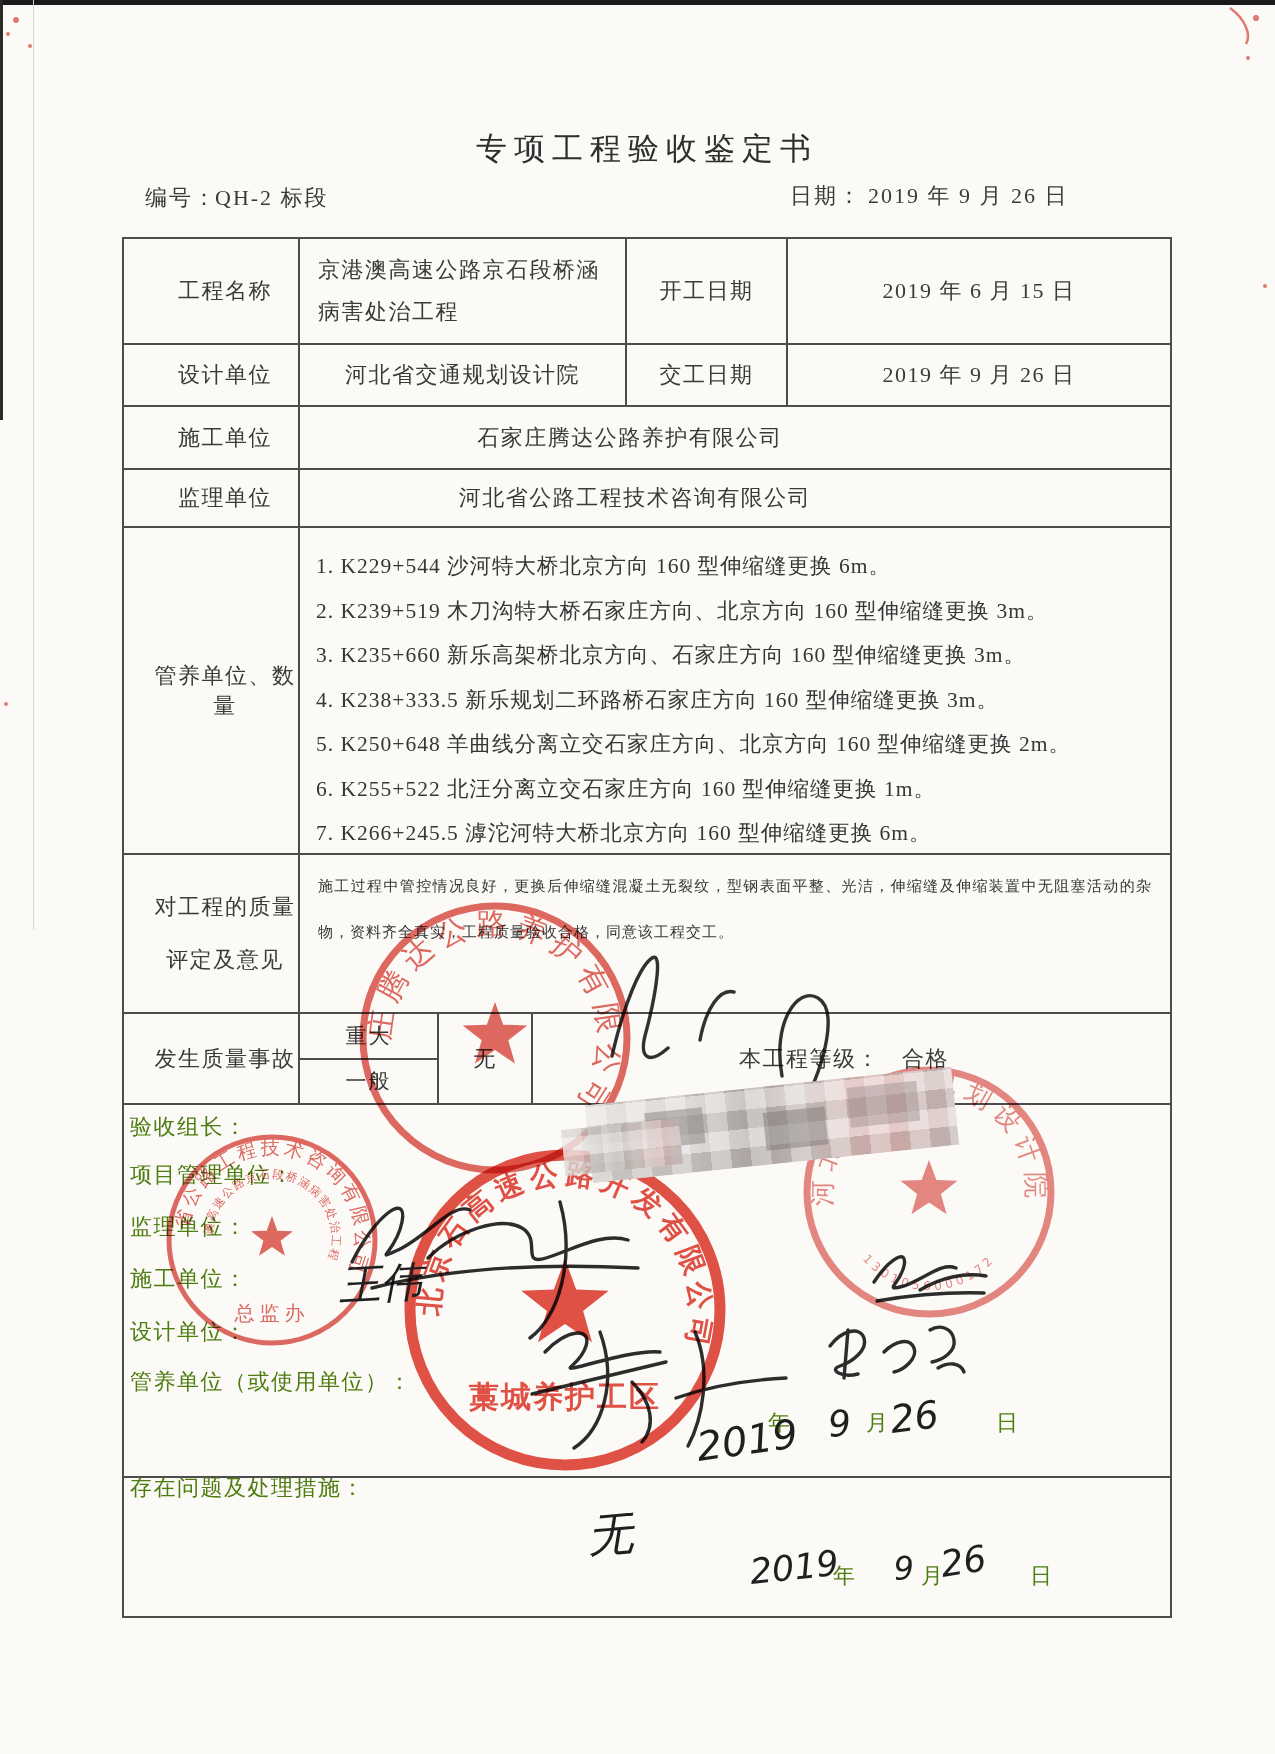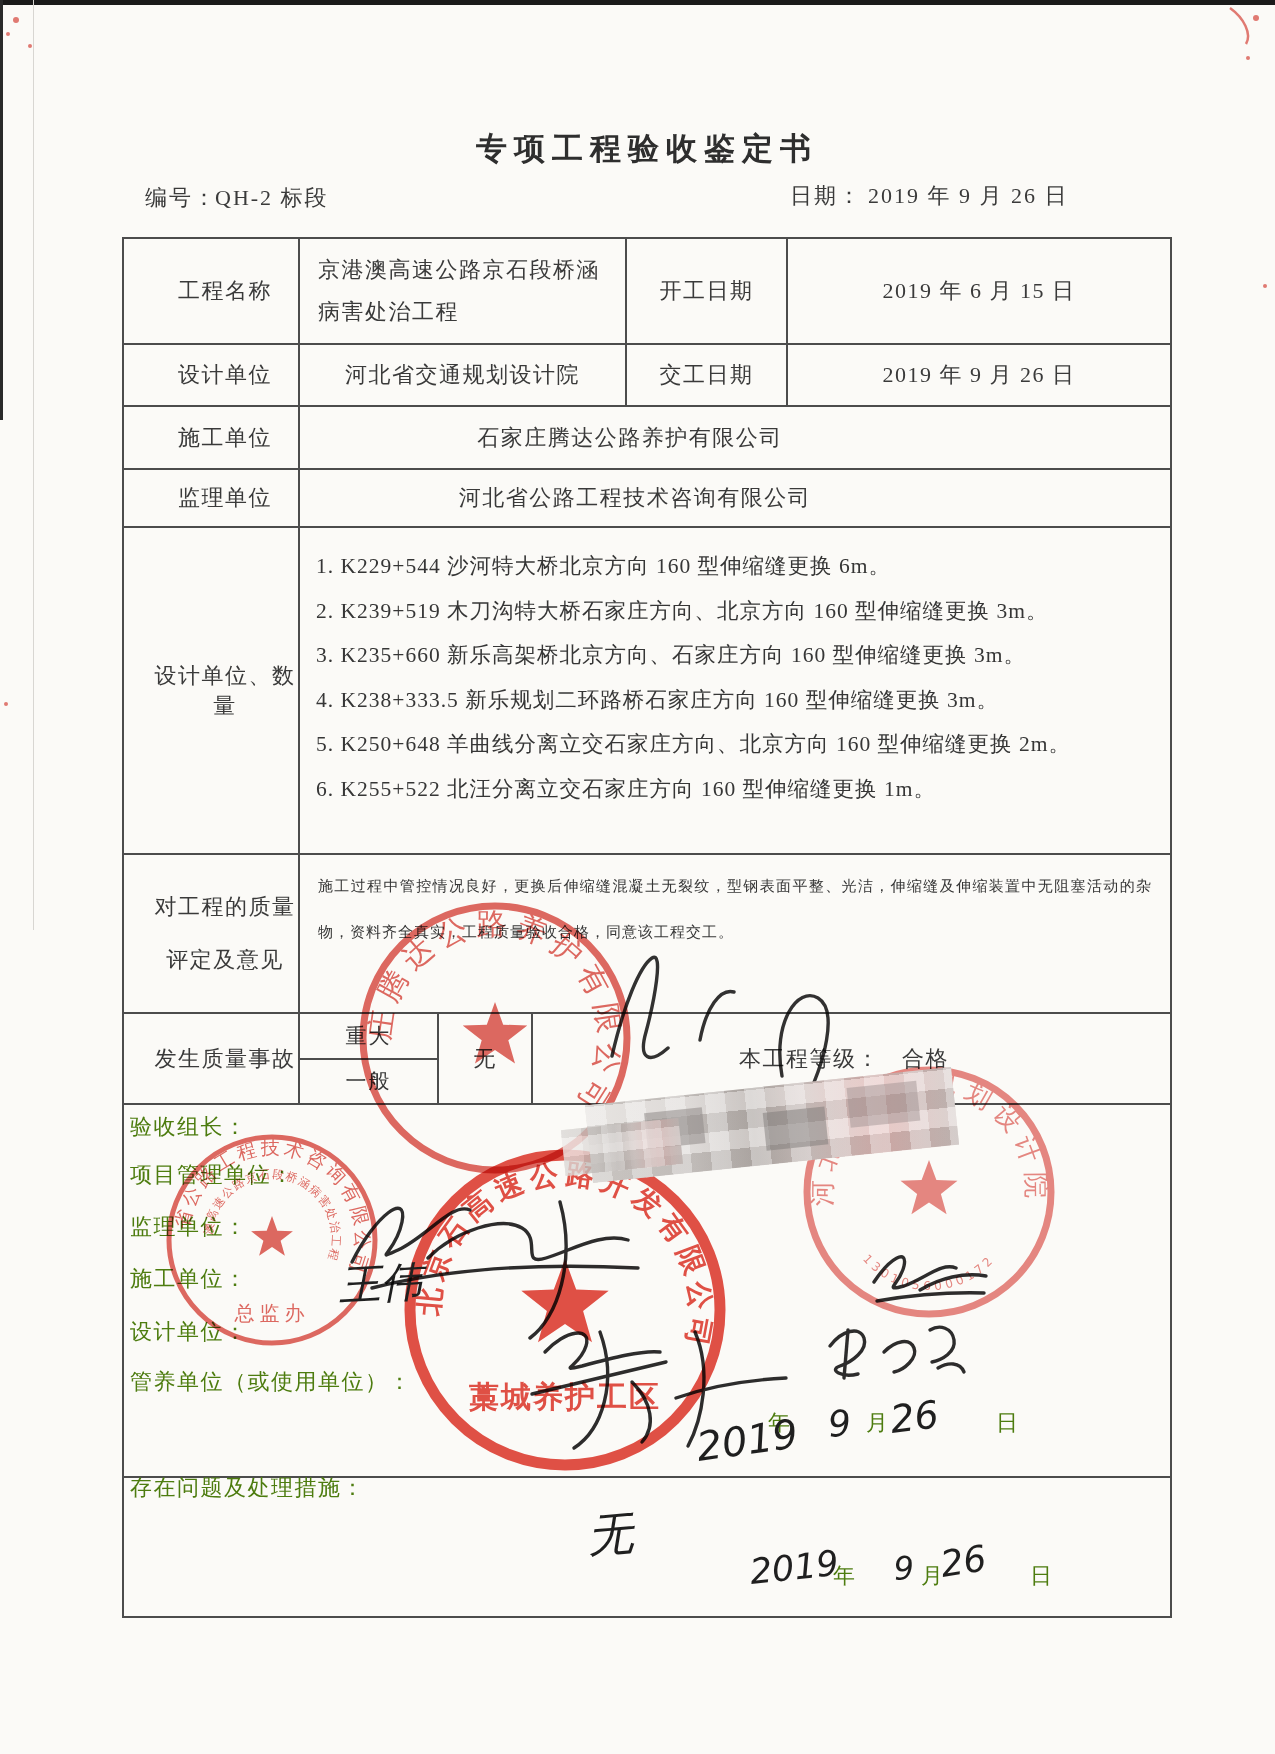--- a/index.html
+++ b/index.html
@@ -8,21 +8,21 @@
     background:#fbfaf7; overflow:hidden;
     font-family:"Liberation Serif","DejaVu Serif",serif; color:#363636;
   }
   
   .edge-top { position:absolute; left:0; top:0; width:1275px; height:5px; background:#1a1a1a; }
   .edge-left { position:absolute; left:0; top:0; width:3px; height:420px; background:#2a2a2a; }
   .crease { position:absolute; left:33px; top:0; width:1px; height:930px; background:#d8d6d2; }
 
   .title {
     position:absolute; left:122px; top:128px; width:1050px;
-    text-align:center; font-size:31px; font-weight:700; letter-spacing:7px; color:#2e2e2e;
+    text-align:center; font-size:31px; font-weight:400; letter-spacing:7px; color:#2e2e2e;
   }
   .metaline span { position:absolute; font-size:22px; letter-spacing:2px; color:#3a3a3a; }
 
   .tbl {
     position:absolute; left:122px; top:237px; width:1050px;
     border:2px solid #4c4c4c; box-sizing:border-box; background:transparent;
   }
   .trow { display:flex; border-bottom:2px solid #4c4c4c; box-sizing:border-box; }
   .trow.last { border-bottom:none; }
   .cell {
@@ -101,28 +101,29 @@
     </div>
     <div class="trow" style="height:63px;">
       <div class="cell lblcol">施工单位</div>
       <div class="cell flexcol norb" style="padding-right:210px;">石家庄腾达公路养护有限公司</div>
     </div>
     <div class="trow" style="height:58px;">
       <div class="cell lblcol">监理单位</div>
       <div class="cell flexcol norb" style="padding-right:200px;">河北省公路工程技术咨询有限公司</div>
     </div>
     <div class="trow" style="height:327px;">
-      <div class="cell lblcol">设计单位、数量</div>
+      <div class="cell lblcol">管养单位、数量</div>
       <div class="scope-list norb">
         <p>1. K229+544 沙河特大桥北京方向 160 型伸缩缝更换 6m。</p>
         <p>2. K239+519 木刀沟特大桥石家庄方向、北京方向 160 型伸缩缝更换 3m。</p>
         <p>3. K235+660 新乐高架桥北京方向、石家庄方向 160 型伸缩缝更换 3m。</p>
         <p>4. K238+333.5 新乐规划二环路桥石家庄方向 160 型伸缩缝更换 3m。</p>
         <p>5. K250+648 羊曲线分离立交石家庄方向、北京方向 160 型伸缩缝更换 2m。</p>
         <p>6. K255+522 北汪分离立交石家庄方向 160 型伸缩缝更换 1m。</p>
+        <p>7. K266+245.5 滹沱河特大桥北京方向 160 型伸缩缝更换 6m。</p>
       </div>
     </div>
     <div class="trow" style="height:159px;">
       <div class="cell lblcol two-line-label">
         <span>对工程的质量</span>
         <span>评定及意见</span>
       </div>
       <div class="quality-cell norb">施工过程中管控情况良好，更换后伸缩缝混凝土无裂纹，型钢表面平整、光洁，伸缩缝及伸缩装置中无阻塞活动的杂物，资料齐全真实，工程质量验收合格，同意该工程交工。</div>
     </div>
     <div class="trow" style="height:91px;">

